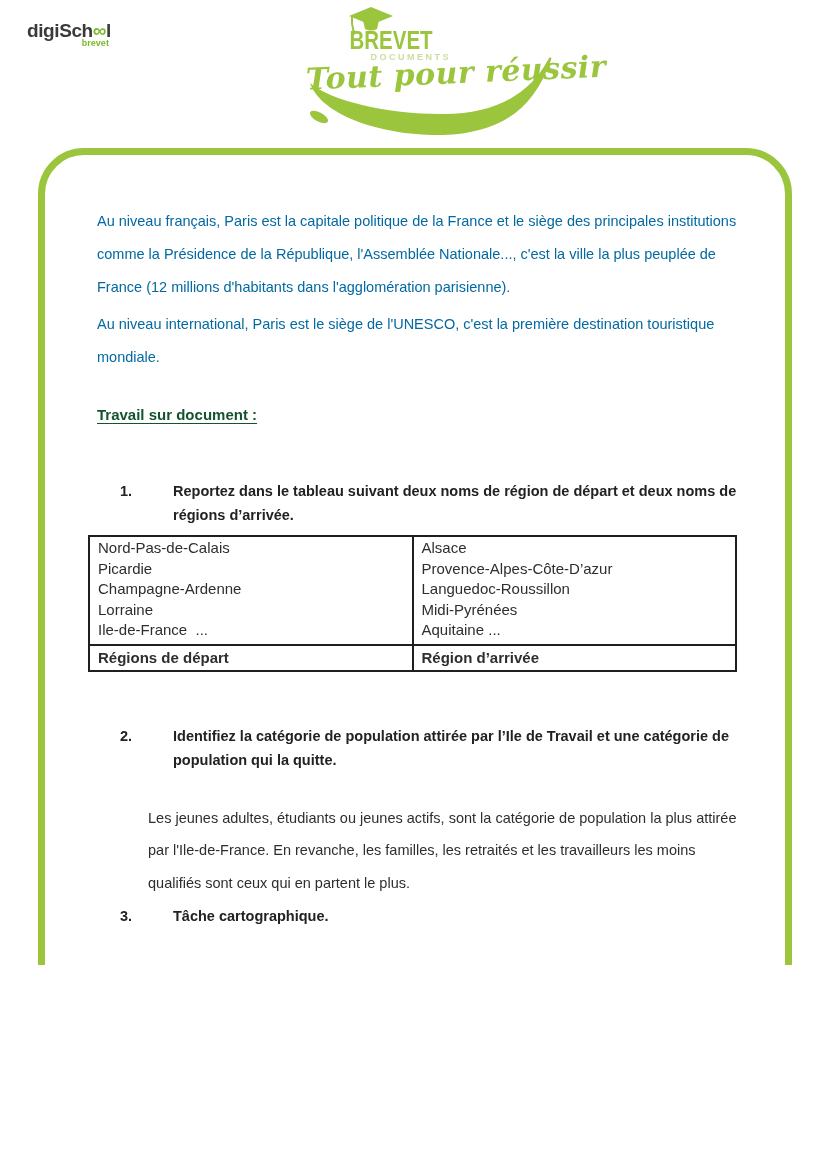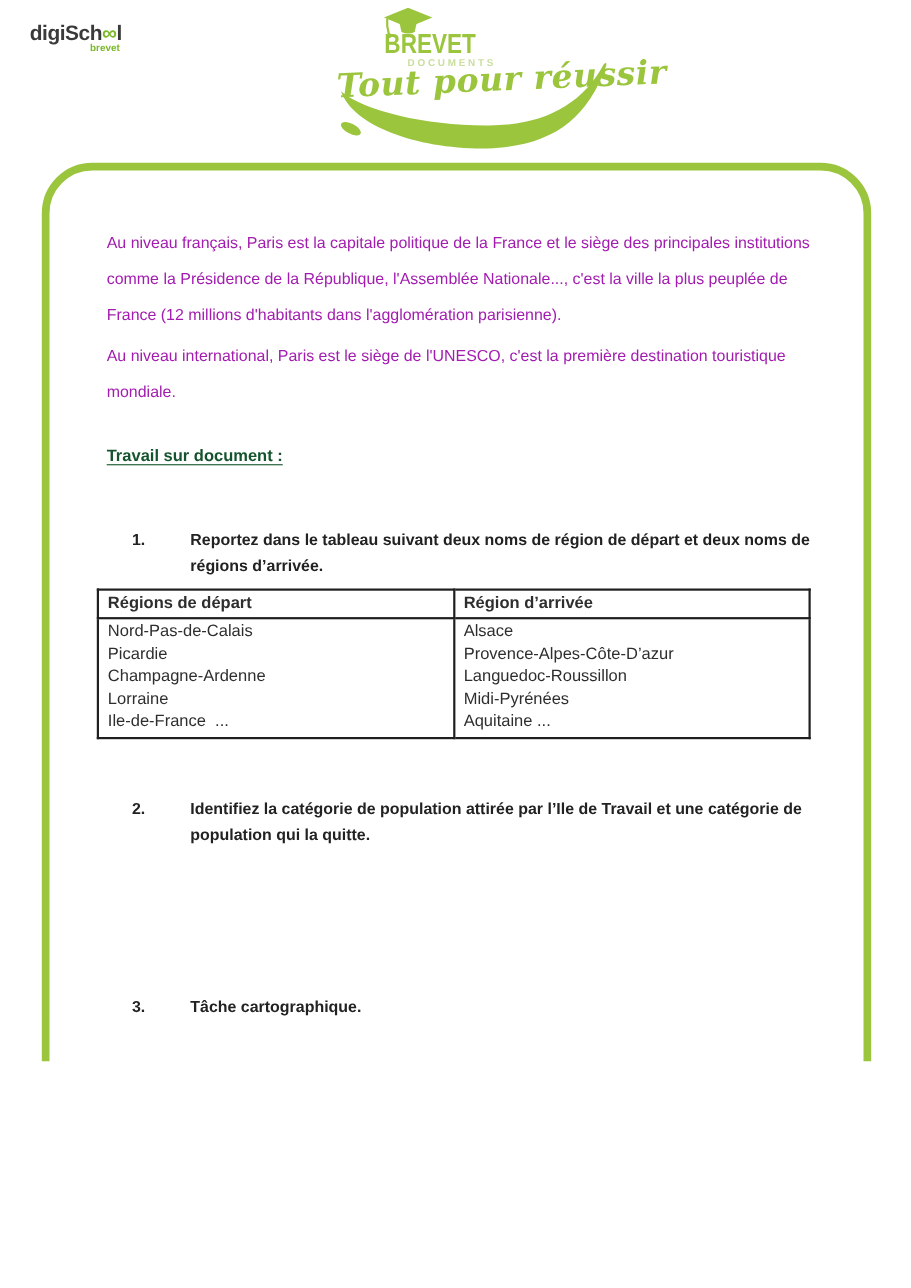--- a/index.html
+++ b/index.html
@@ -50,21 +50,21 @@
   
   .frame{
     position:absolute;left:38px;top:148px;width:754px;height:962px;
     box-sizing:border-box;border:7px solid #9bc53d;border-radius:46px;
     background:#ffffff;
   }
 
   
   .body-par{
     position:absolute;left:97px;width:650px;
-    font-size:14.5px;line-height:33px;color:#a21caf;
+    font-size:14.5px;line-height:33px;color:#0369a1;
   }
   .p1{top:190px;}
   .p2{top:293px;}
   .section-heading{
     position:absolute;left:97px;top:406px;
     font-size:15px;font-weight:bold;
     text-decoration:underline;text-underline-offset:3px;
     color:#14532d;
   }
   .q{
@@ -128,47 +128,48 @@
   <div class="section-heading">Travail sur document :</div>
 
   <div class="q q1">
     <span class="num">1.</span>
     <span class="qtext">Reportez dans le tableau suivant deux noms de région de départ et deux noms de régions d’arrivée.</span>
   </div>
 
   <table class="regions-table">
     <tbody>
         <tr>
-      <th style="width:50%">Régions de départ</th>
-      <th style="width:50%">Région d’arrivée</th>
-    </tr>
-    <tr>
       <td>
         <div>Nord-Pas-de-Calais</div>
         <div>Picardie</div>
         <div>Champagne-Ardenne</div>
         <div>Lorraine</div>
         <div>Ile-de-France&nbsp; ...</div>
       </td>
       <td>
         <div>Alsace</div>
         <div>Provence-Alpes-Côte-D’azur</div>
         <div>Languedoc-Roussillon</div>
         <div>Midi-Pyrénées</div>
         <div>Aquitaine ...</div>
       </td>
     </tr>
+    <tr>
+      <th style="width:50%">Régions de départ</th>
+      <th style="width:50%">Région d’arrivée</th>
+    </tr>
   </tbody>
     </table>
 
   <div class="q q2">
     <span class="num">2.</span>
     <span class="qtext">Identifiez la catégorie de population attirée par l’Ile de Travail et une catégorie de population qui la quitte.</span>
   </div>
 
+  <p class="answer">Les jeunes adultes, étudiants ou jeunes actifs, sont la catégorie de population la plus attirée par l'Ile-de-France. En revanche, les familles, les retraités et les travailleurs les moins qualifiés sont ceux qui en partent le plus.</p>
 
   <div class="q q3">
     <span class="num">3.</span>
     <span class="qtext">Tâche cartographique.</span>
   </div>
 
   <div class="digischool logo-bottom">
     <span class="word"><span>digiSch</span><span class="infinity">∞</span><span>l</span></span>
     <span class="sub">brevet</span>
   </div>

